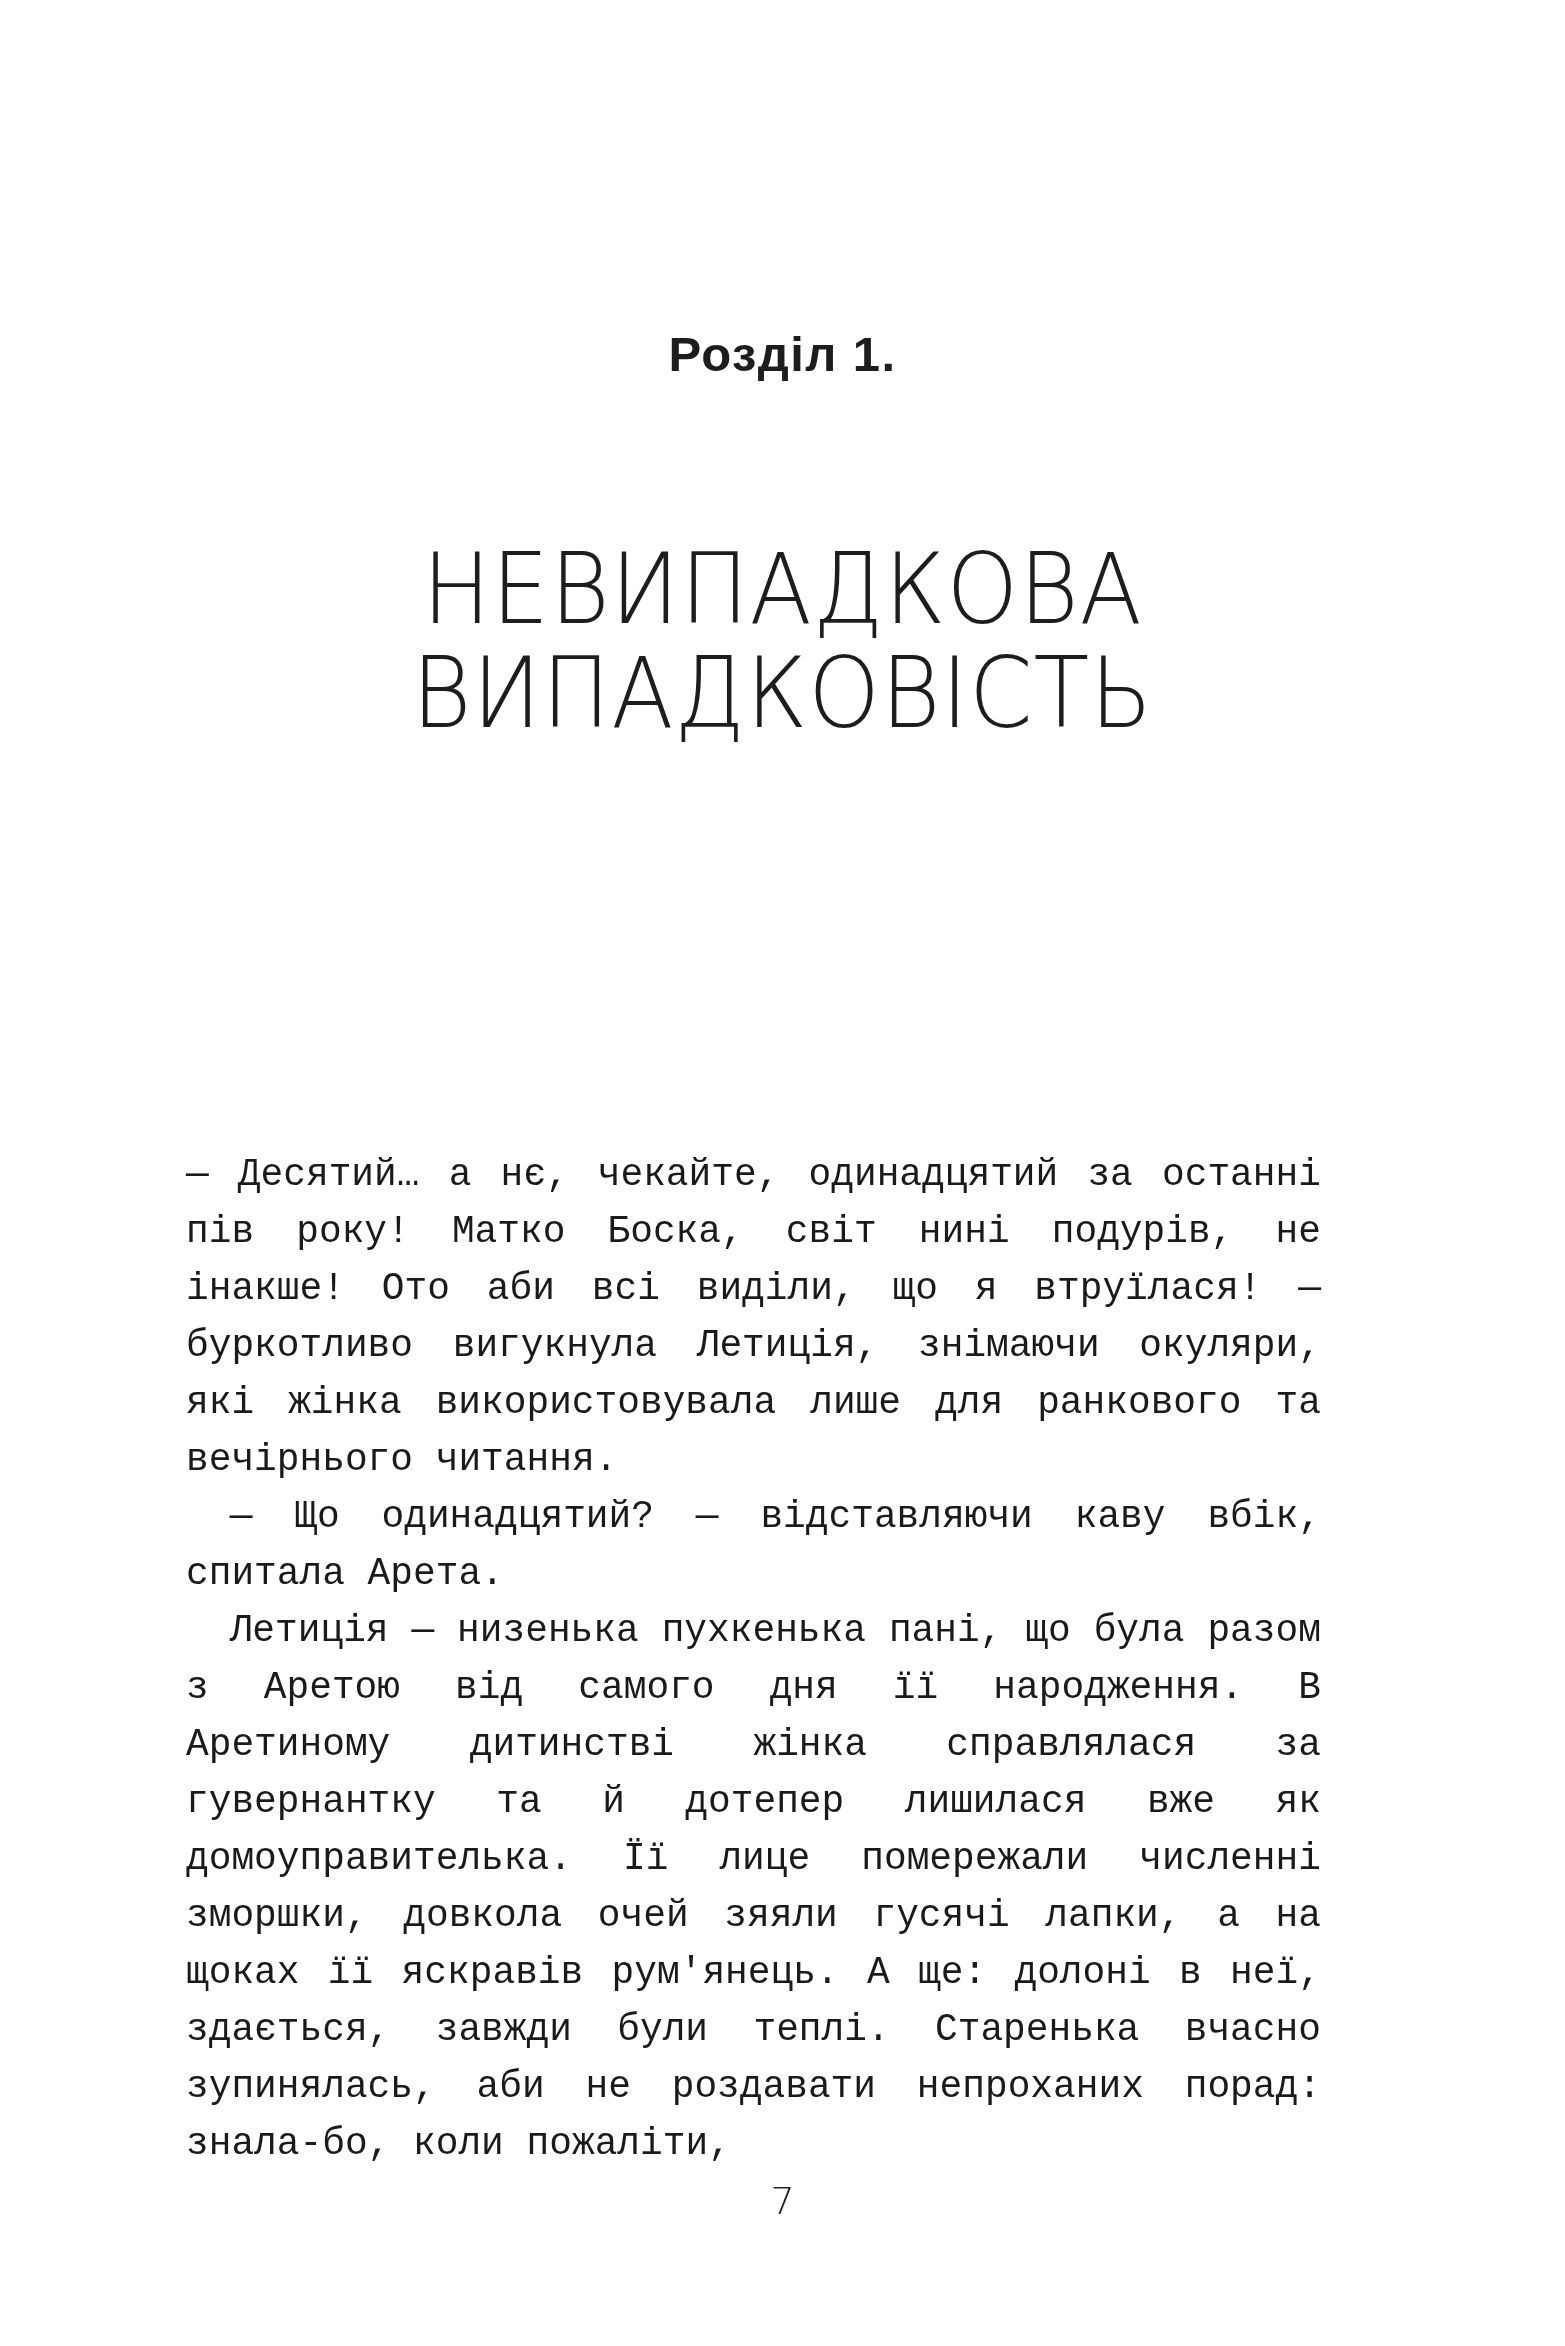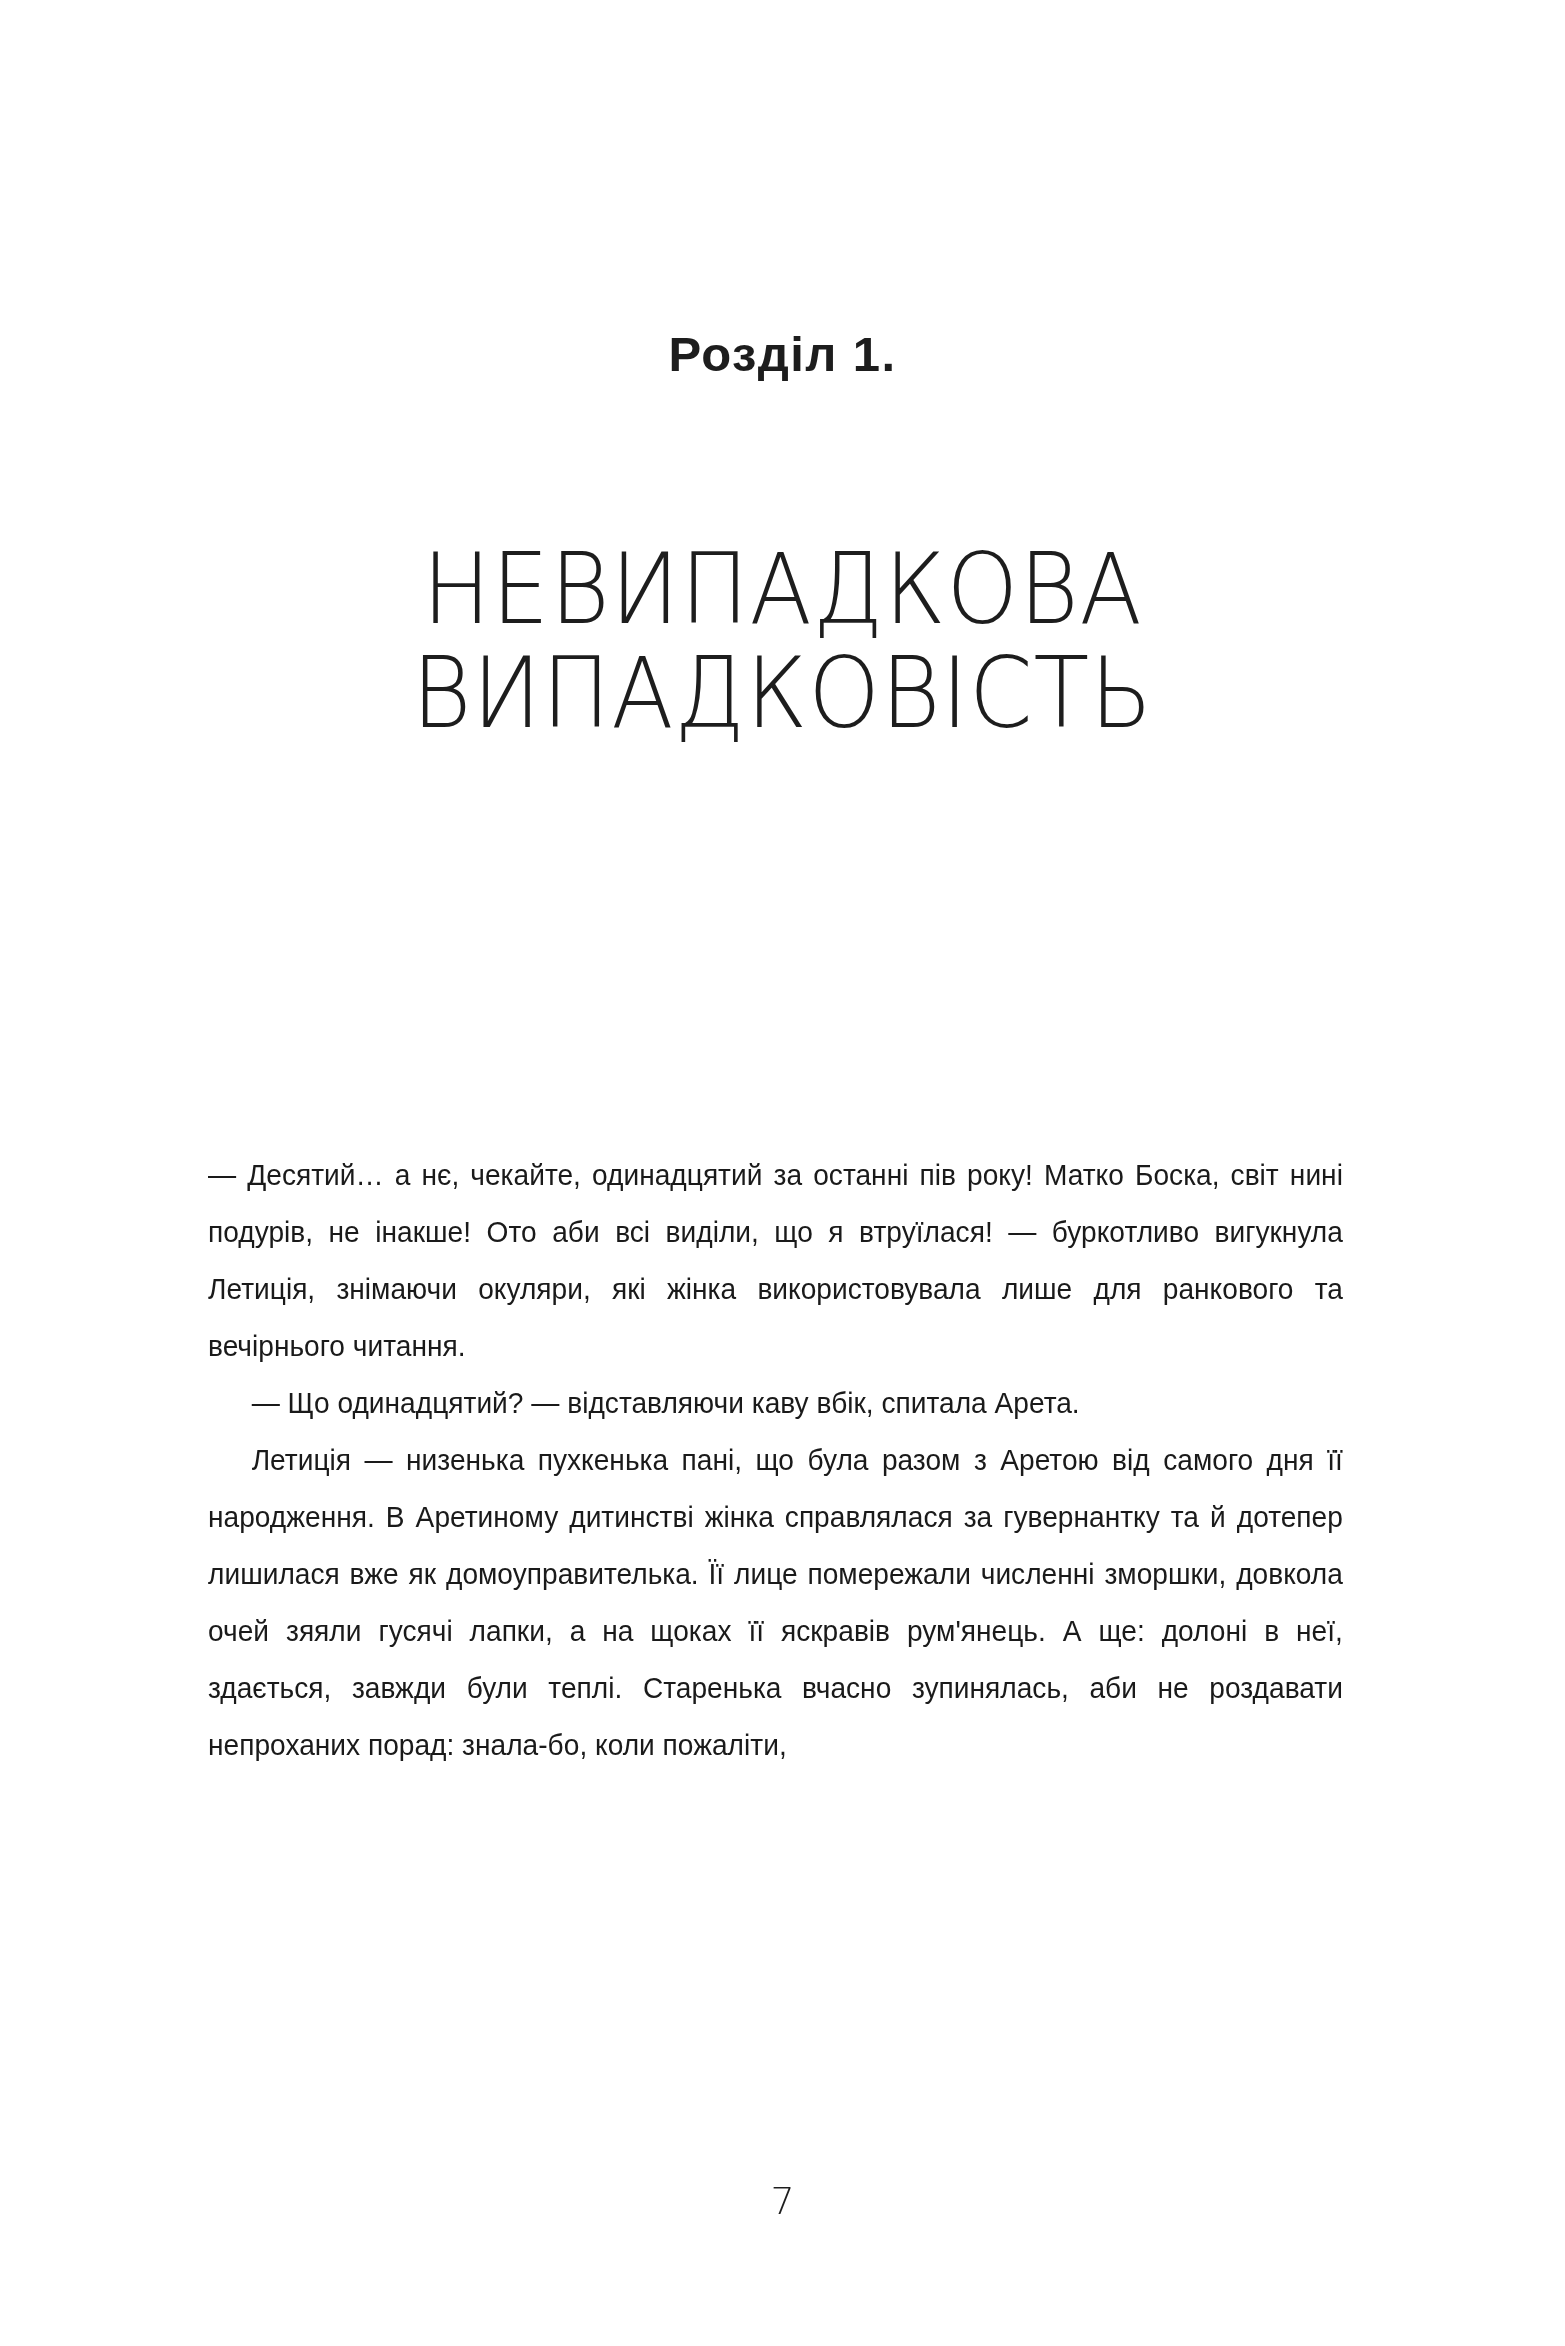--- a/index.html
+++ b/index.html
@@ -52,24 +52,24 @@
   }
   .chapter-title .title-line {
     display: block;
     white-space: nowrap;
   }
 
   
   .body-text {
     position: absolute;
     top: 1147px;
-    left: 208px;
+    left: 186px;
     width: 1170px;
-    font-family: Liberation Sans, sans-serif;
-    font-size: 29px;
+    font-family: Liberation Mono, monospace;
+    font-size: 39px;
     line-height: 57px;
     color: #1a1a1a;
     text-align: justify;
     text-justify: inter-word;
     hyphens: manual;
     -webkit-hyphens: manual;
   }
   .body-text p {
     margin: 0;
     text-indent: 0;

